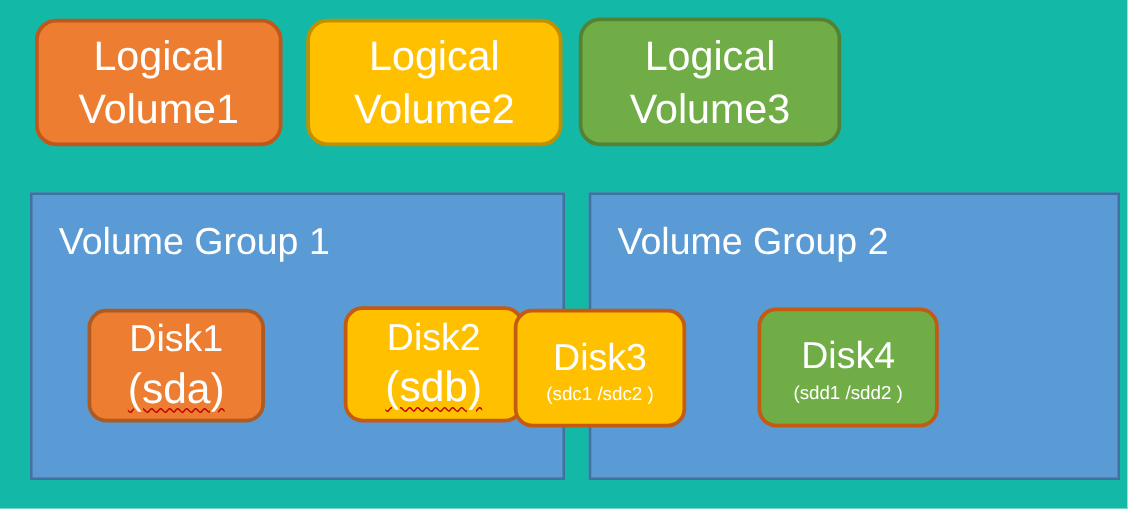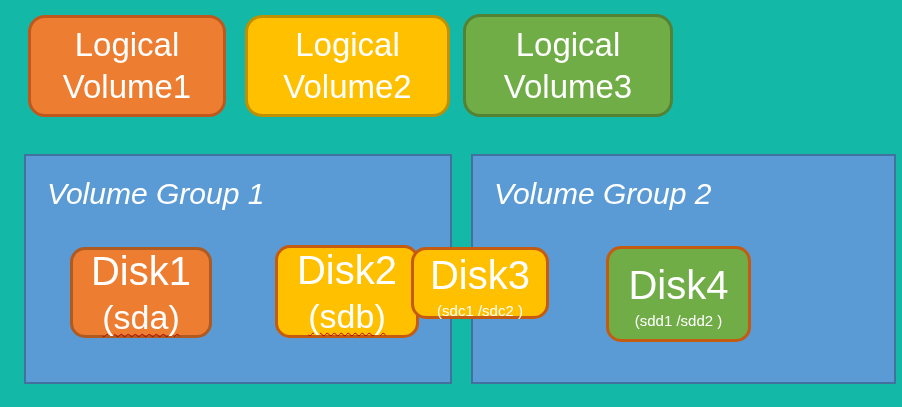--- a/index.html
+++ b/index.html
@@ -34,21 +34,20 @@
 
   
   .vg-box {
     position: absolute;
     top: 154px;
     height: 230px;
     border: 2px solid transparent;
     box-sizing: border-box;
     color: #ffffff;
     z-index: 1;
-    font-style: italic;
   }
   .vg1 { left: 24px;  width: 428px; }
   .vg2 { left: 471px; width: 425px; }
   .vg-title {
     position: absolute;
     left: 21px;
     top: 21px;
     font-size: 30px;
     white-space: nowrap;
   }
@@ -62,24 +61,24 @@
     color: #ffffff;
     display: flex;
     flex-direction: column;
     align-items: center;
     justify-content: center;
     text-align: center;
     z-index: 5;
   }
   .disk1 { left: 70px;  top: 247px; width: 142px; height: 91px; }
   .disk2 { left: 275px; top: 245px; width: 144px; height: 93px; }
-  .disk3 { left: 411px; top: 247px; width: 138px; height: 72px; padding-top: 6px; }
+  .disk3 { left: 411px; top: 247px; width: 138px; height: 95px; padding-top: 6px; }
   .disk4 { left: 606px; top: 246px; width: 145px; height: 96px; padding-top: 4px; text-align: right; }
 
-  .disk-name-lg { font-size: 40px; line-height: 1.25; }
+  .disk-name-lg { font-size: 30px; line-height: 1.25; }
   .disk-dev-lg  { font-size: 34px; line-height: 1.25; }
   .disk-dev-sm  { font-size: 15px; line-height: 1.5; }
 
   .squiggle {
     text-decoration-line: underline;
     text-decoration-style: wavy;
     text-decoration-color: #c00000;
     text-decoration-thickness: 1px;
     text-underline-offset: 4px;
   }

